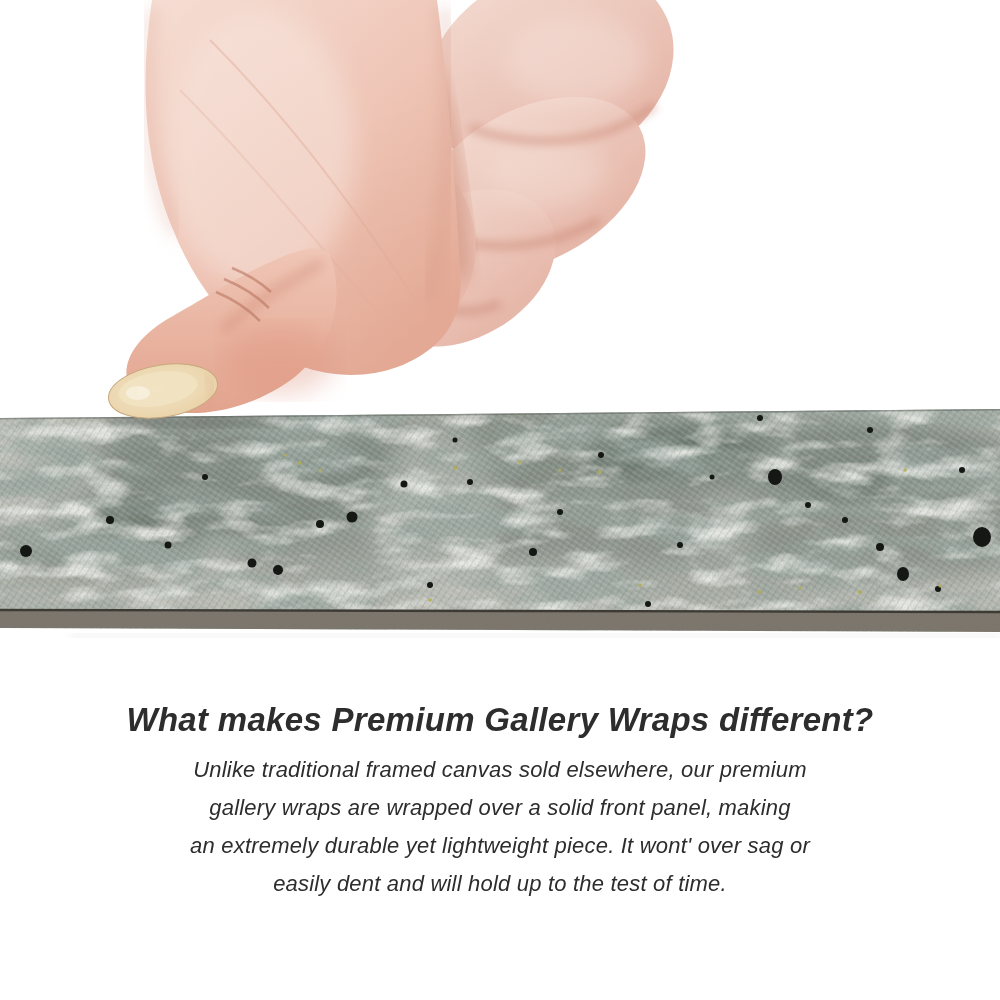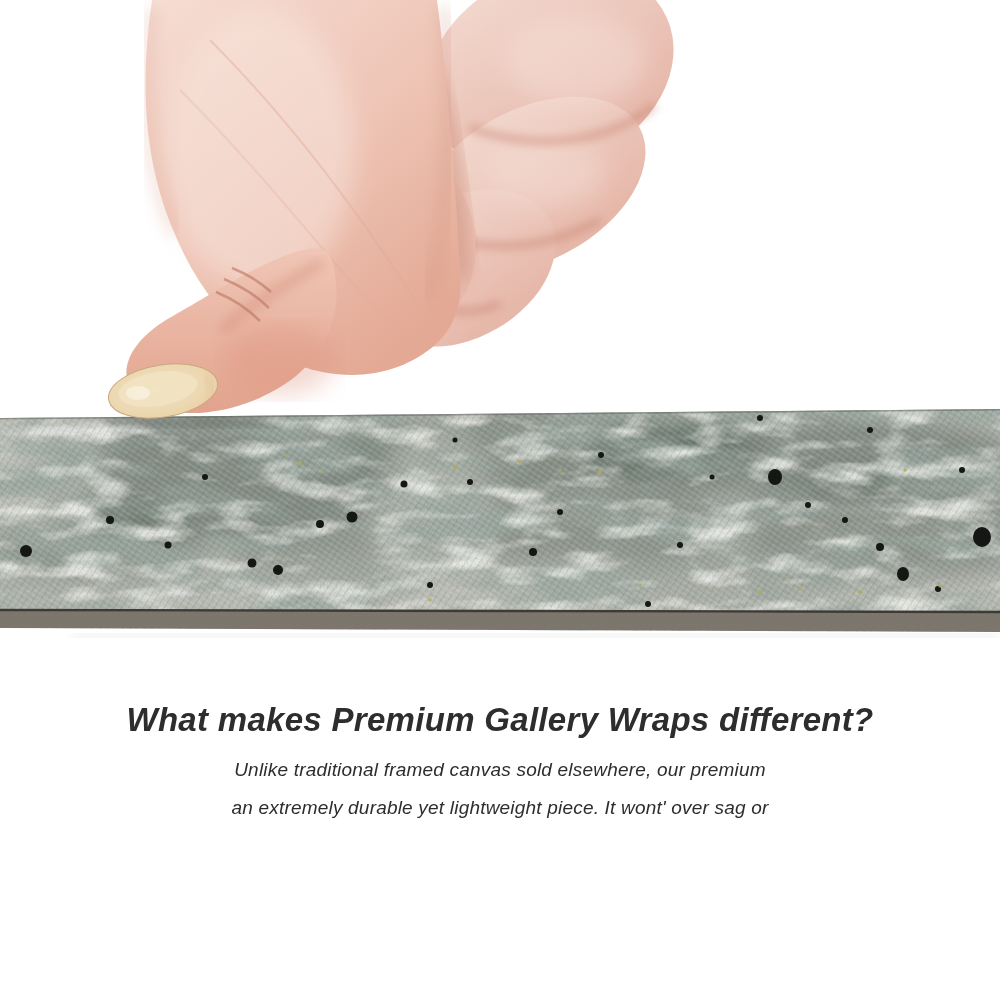--- a/index.html
+++ b/index.html
@@ -3,21 +3,21 @@
 <meta charset="utf-8">
 <style>
   html,body{margin:0;padding:0;background:#ffffff;}
   body{width:1000px;height:1000px;overflow:hidden;}
   .stage{position:relative;width:1000px;height:1000px;background:#ffffff;
          font-family:"Liberation Sans",sans-serif;}
   .photo-svg{position:absolute;top:0;left:0;display:block;}
   .caption{position:absolute;top:701px;left:0;width:100%;text-align:center;
            font-style:italic;color:#2d2d2d;}
   .caption-title{font-size:33px;font-weight:600;letter-spacing:.3px;margin:0 0 12px 0;}
-  .caption-line{font-size:19px;line-height:38px;font-weight:400;letter-spacing:.2px;}
+  .caption-line{font-size:22px;line-height:38px;font-weight:400;letter-spacing:.2px;}
 </style>
 </head>
 <body>
 
 <div class="stage">
 
   <svg class="photo-svg" width="1000" height="665" viewBox="0 0 1000 665" xmlns="http://www.w3.org/2000/svg">
     <defs>
       <linearGradient id="skinA" x1="0" y1="0" x2="0.7" y2="1">
         <stop offset="0" stop-color="#f6ded4"></stop>
@@ -215,16 +215,18 @@
         <ellipse cx="158" cy="389" rx="40" ry="17" transform="rotate(-9 158 389)" fill="#f1e3c2" opacity="0.85"></ellipse>
         <ellipse cx="138" cy="393" rx="12" ry="7" fill="#f7f0dd" opacity="0.9"></ellipse>
         <path d="M205,375 C215,385 216,398 207,408" stroke="#d79e87" stroke-width="3" fill="none" opacity="0.5" filter="url(#fBlur4)"></path>
       </g>
     </g>
   </svg>
 
   <div class="caption">
     <div class="caption-title">What makes Premium Gallery Wraps different?</div>
     <div class="caption-line">Unlike traditional framed canvas sold elsewhere, our premium</div>
+    <div class="caption-line">gallery wraps are wrapped over a solid front panel, making</div>
     <div class="caption-line">an extremely durable yet lightweight piece. It wont' over sag or</div>
+    <div class="caption-line">easily dent and will hold up to the test of time.</div>
   </div>
 
 </div>
 
 </body></html>

